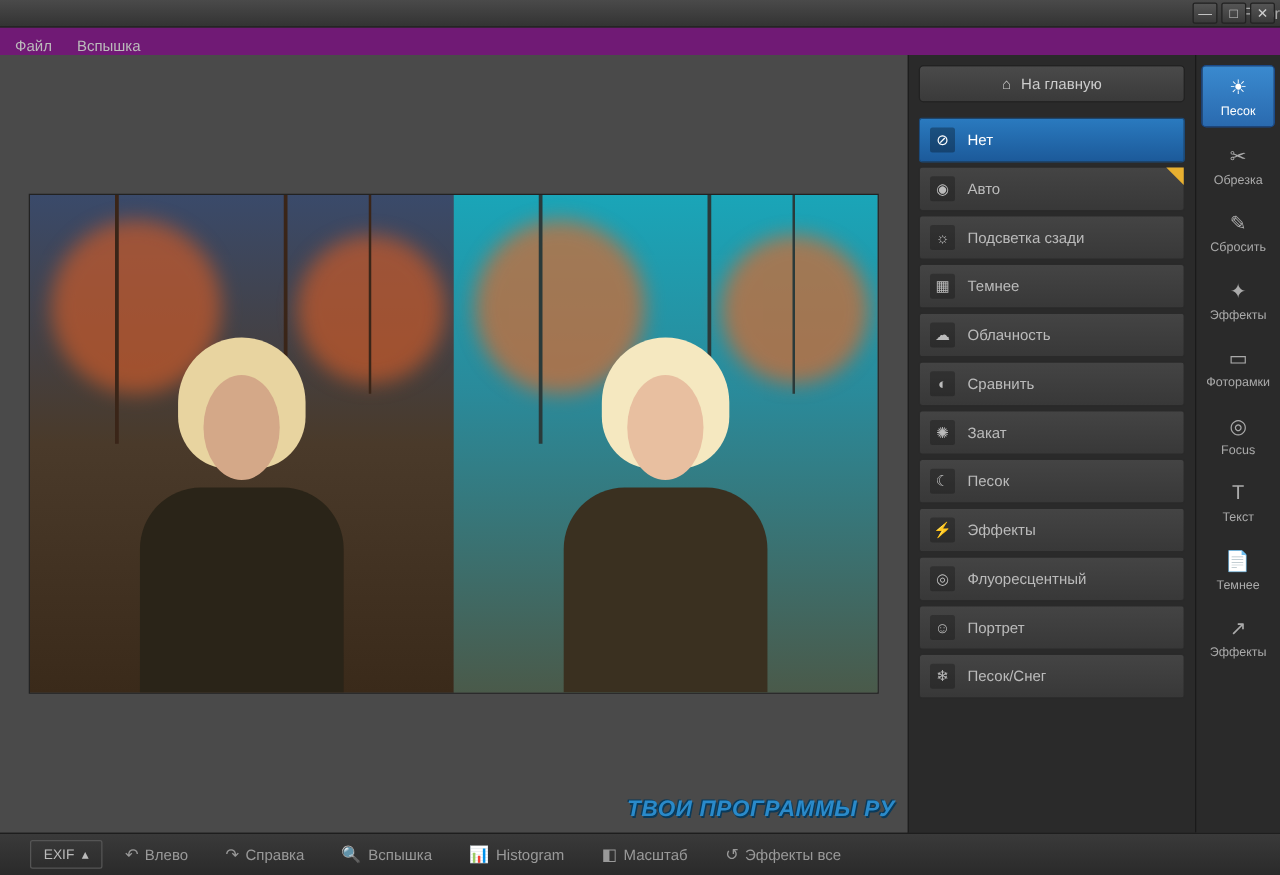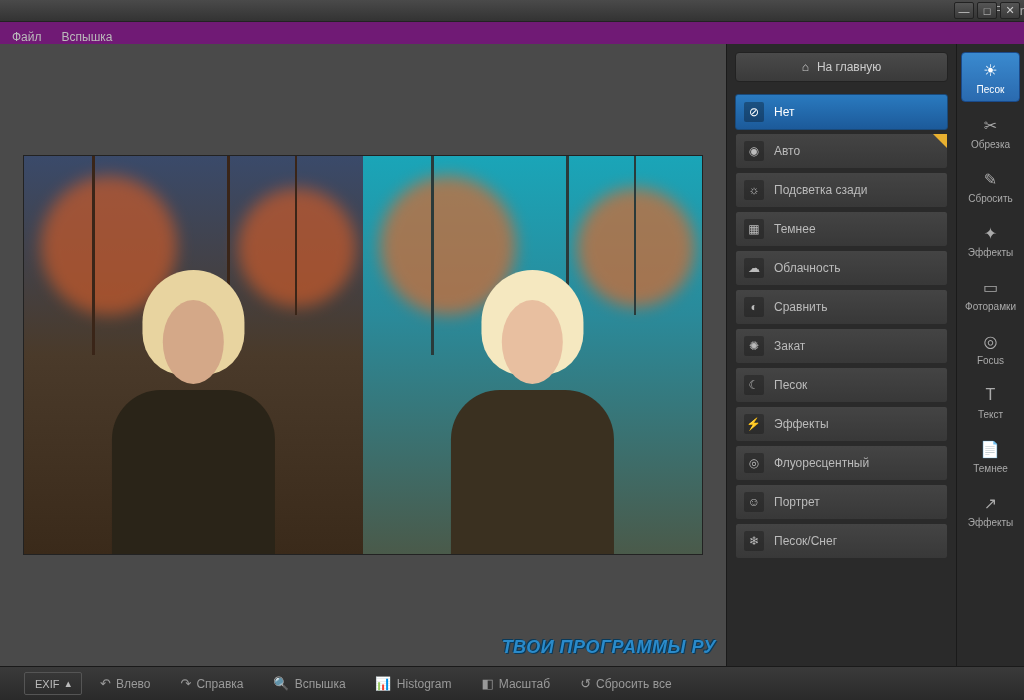--- a/index.html
+++ b/index.html
@@ -230,16 +230,16 @@
       <div class="bb-btn">
         <span class="bb-icon">📊</span>
         <span>Histogram</span>
       </div>
       <div class="bb-btn">
         <span class="bb-icon">◧</span>
         <span>Масштаб</span>
       </div>
       <div class="bb-btn">
         <span class="bb-icon">↺</span>
-        <span>Сбросить все</span>
+        <span>Эффекты все</span>
       </div>
     </div>
 </div>
 
 </body></html>

